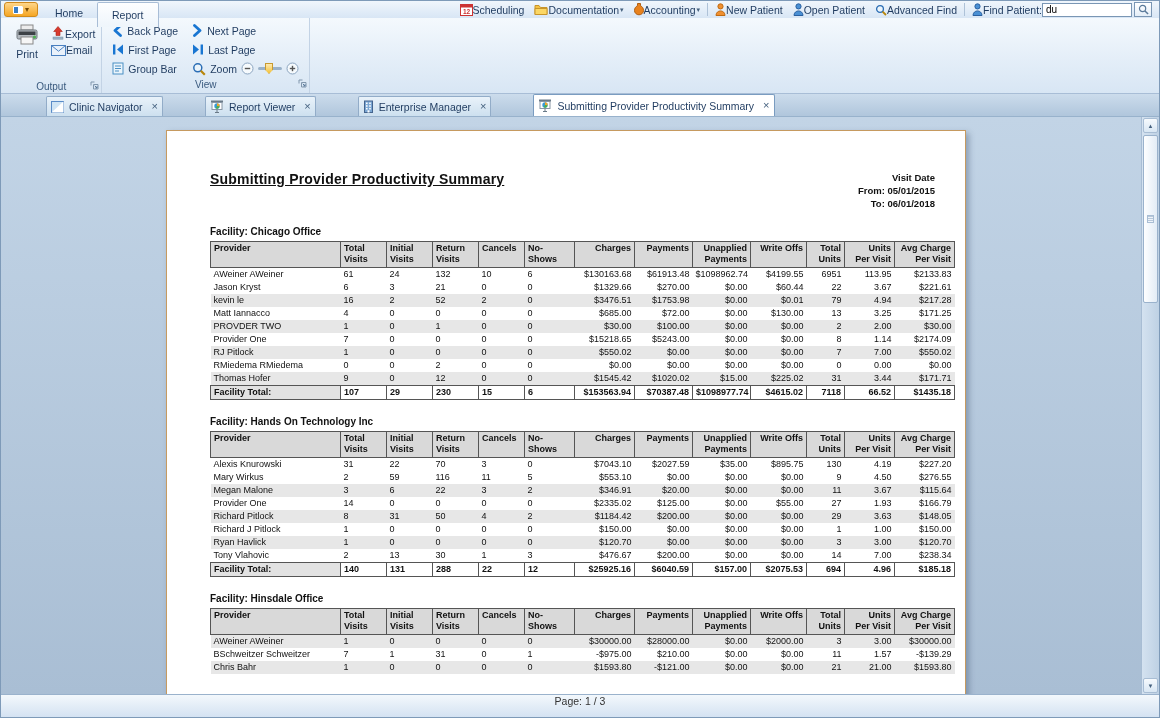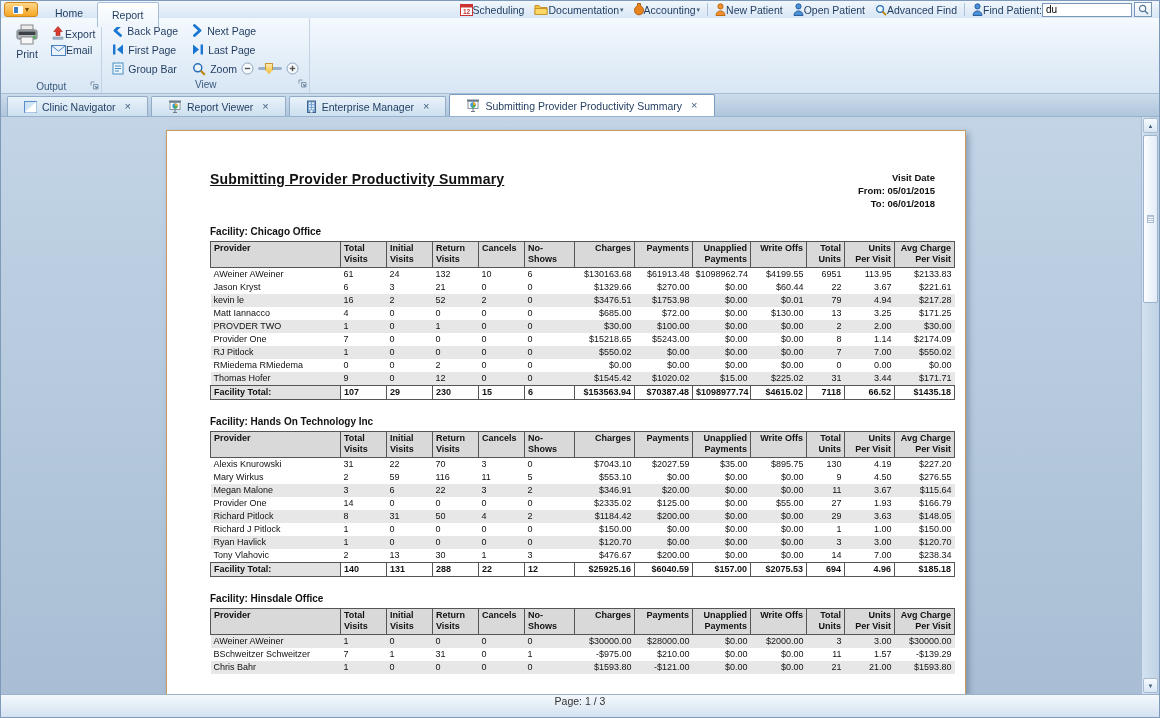--- a/index.html
+++ b/index.html
@@ -53,25 +53,25 @@
   .zoom-controls { display:flex; align-items:center; gap:4px; }
   .slider-track { width:24px; height:3px; background:#9ab2ca; border-radius:2px; position:relative; }
   .slider-thumb { position:absolute; left:7px; top:-4px; width:8px; height:11px;
                   background:linear-gradient(#ffeab0,#f2c23e); border:1px solid #c89a30;
                   clip-path:polygon(0 0,100% 0,100% 62%,50% 100%,0 62%); }
 
   
   .doc-tabs { height:23px; background:linear-gradient(#ccdcec,#b0c6dc);
               display:flex; align-items:flex-end; padding-left:6px;
               border-bottom:1px solid #98b2cc; position:relative; z-index:1; }
-  .doc-tab { height:20px; display:flex; align-items:center; gap:5px; padding:0 16px;
+  .doc-tab { height:20px; display:flex; align-items:center; gap:5px; padding:0 4px;
              font-size:10.5px; color:#1e3a5f;
              background:linear-gradient(#e9f2fa,#cde0ef);
              border:1px solid #92acc8; border-bottom:none;
-             border-radius:2px 2px 0 0; margin-right:3px; }
+             border-radius:2px 2px 0 0; margin-right:3px;margin-left:39px; }
   .doc-tab.active { background:#fff; height:22px; border-color:#7a9cc0; }
   .tab-close { font-size:11px; color:#44607e; margin-left:4px; line-height:1; }
 
   
   .workspace { position:absolute; left:0; right:0; top:116px; bottom:23px;
                background:linear-gradient(180deg,#c2d4e6,#a9bed4); overflow:hidden; }
   .page { position:absolute; left:165px; top:13px; width:800px; height:940px;
           background:#fff; border:1px solid #c69a60;
           box-shadow:3px 3px 6px rgba(40,60,90,.35); }
   .page-inner { padding:40px 30px 0 43px; color:#111; }

